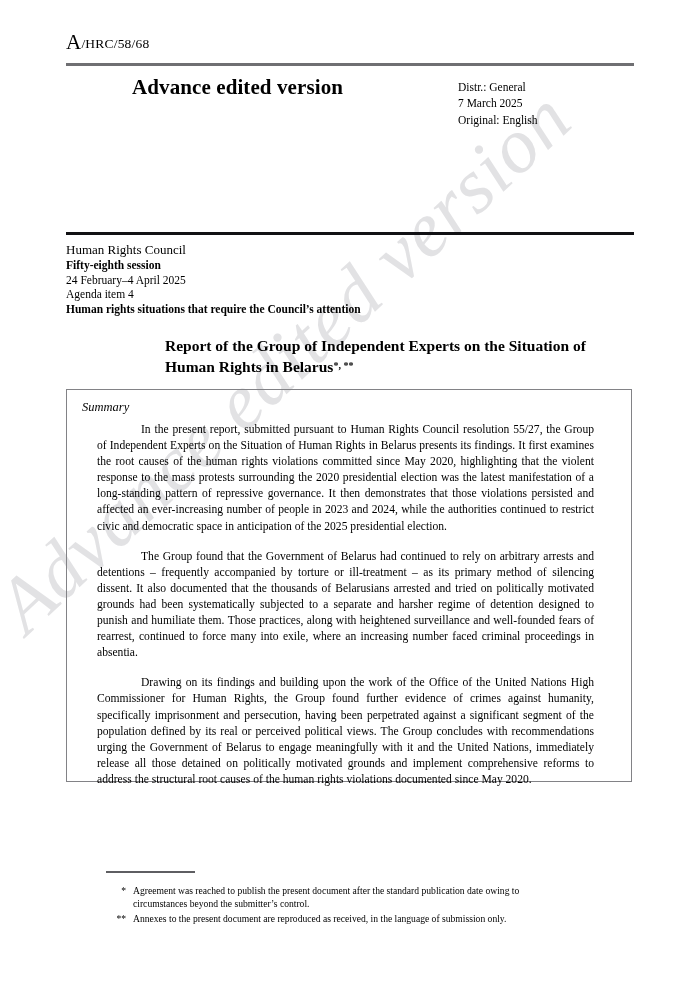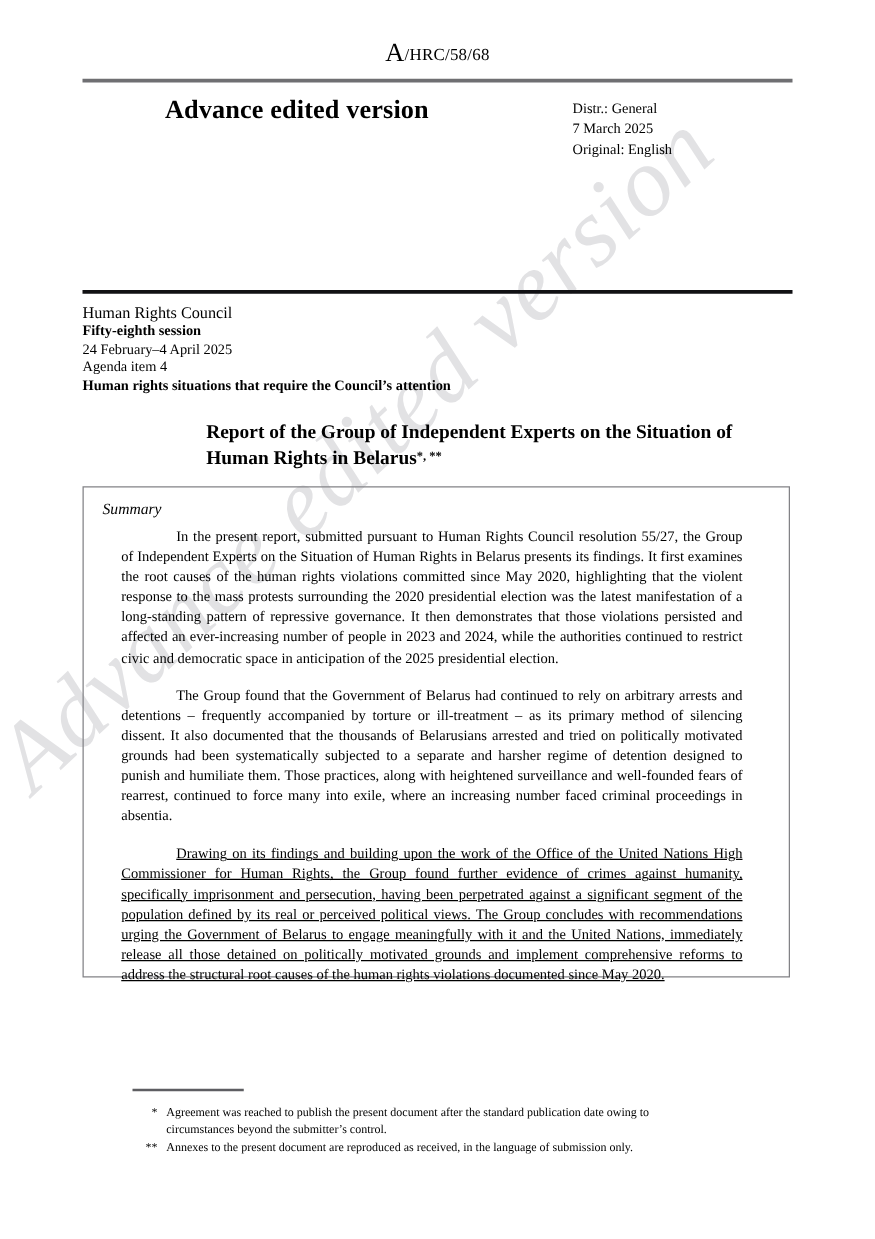--- a/index.html
+++ b/index.html
@@ -49,21 +49,21 @@
     position: relative;
     z-index: 2;
   }
 
   
   .symbol-line {
     position: absolute;
     left: 66px;
     top: 36px;
     width: 568px;
-    text-align: center;
+    text-align: left;
     font-size: 13.5px;
     letter-spacing: 0.2px;
   }
   .symbol-line .big-a {
     font-size: 21px;
     line-height: 13px;
     vertical-align: -1px;
   }
 
   .rule-thin {
@@ -166,21 +166,20 @@
   .summary-body p {
     margin: 0 0 14px 0;
     font-size: 11.6px;
     line-height: 16.1px;
     text-align: justify;
     text-indent: 44px;
     hyphens: none;
   }
   .summary-body p:last-child {
     margin-bottom: 0;
-    text-decoration: underline;
   }
 
   
   .fn-rule {
     position: absolute;
     left: 106px;
     top: 871px;
     width: 89px;
     height: 1.6px;
     background: #5e5e62;

